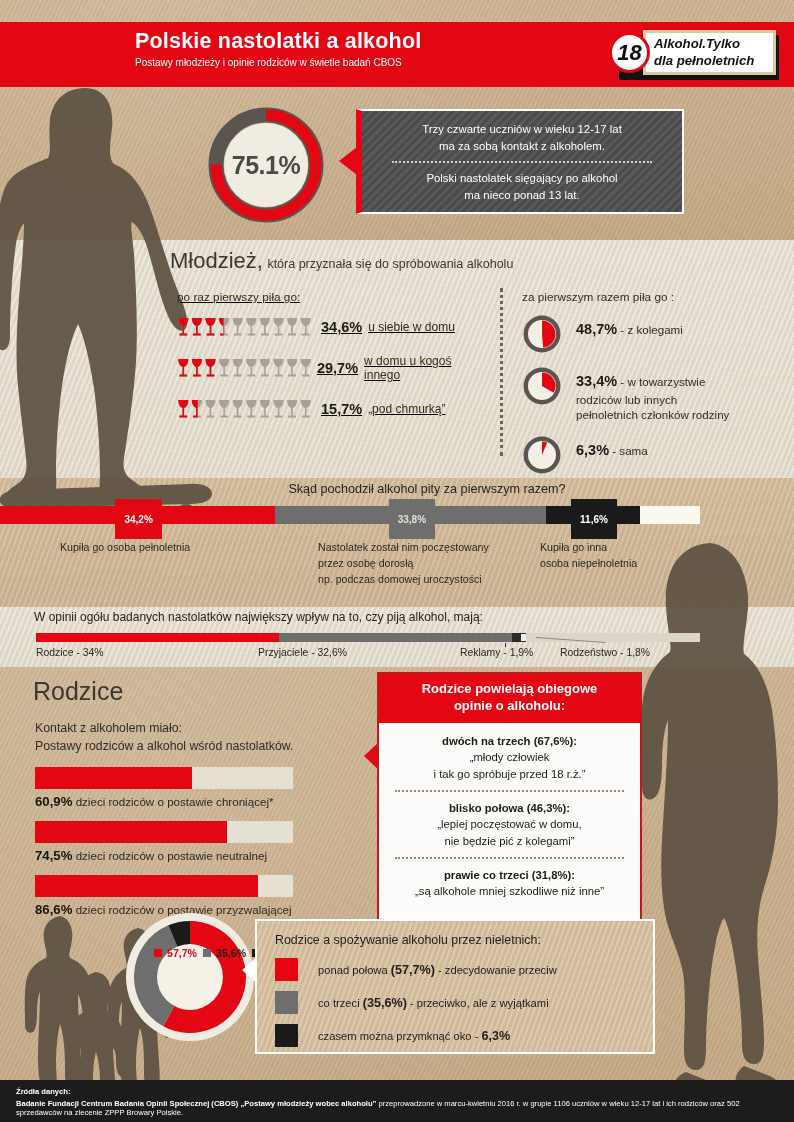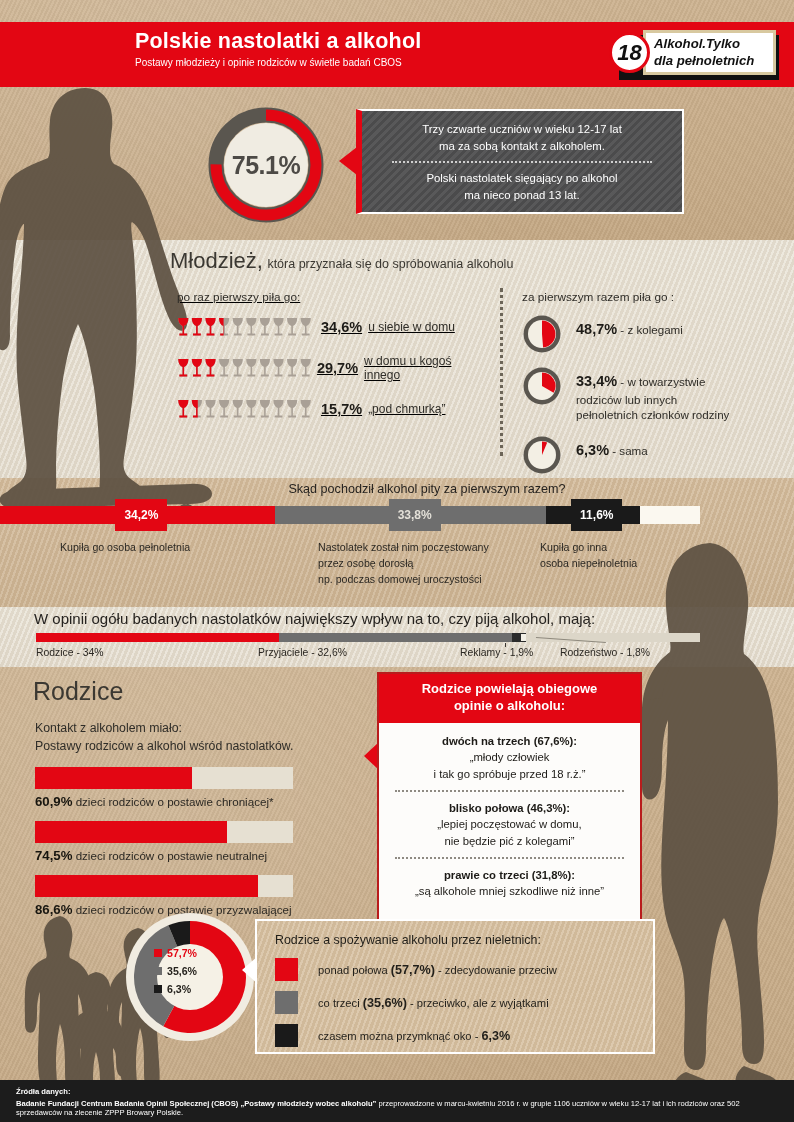--- a/index.html
+++ b/index.html
@@ -126,29 +126,29 @@
 
   
   #skad { position:absolute; left:0; top:480px; width:794px; height:125px; z-index:4; }
   #skad-title{
     position:absolute; left:0; right:0; top:2px; text-align:center;
     font-size:12.6px; color:#262320; padding-left:60px;
   }
   #skad-bar{ position:absolute; left:0; top:26px; width:700px; height:18px; display:flex; }
   #skad-bar .seg{ height:18px; }
   .flag{
-    position:absolute; top:19px; height:32px; padding:0 9px;
+    position:absolute; top:19px; height:40px; padding:0 9px;
     display:flex; align-items:center; justify-content:center;
-    font-size:12px; font-weight:700; color:#fff;
+    font-size:10px; font-weight:700; color:#fff;
   }
   .skad-cap{ position:absolute; top:60px; font-size:10.6px; color:#2b2823; line-height:1.5; }
 
   
   #wplyw { position:absolute; left:0; top:607px; width:794px; height:60px; z-index:4; }
-  #wplyw-title{ position:absolute; left:34px; top:3px; font-size:15px; color:#262320; }
+  #wplyw-title{ position:absolute; left:34px; top:3px; font-size:12px; color:#262320; }
   #wplyw-bar{ position:absolute; left:36px; top:26px; width:664px; height:9px; display:flex; }
   #wplyw-bar .seg{ height:9px; }
   .wp-cap{ position:absolute; top:40px; font-size:10.4px; color:#2b2823; }
   .wp-tick{ position:absolute; background:#3a3732; }
 
   
   #rodzice { position:absolute; left:0; top:667px; width:794px; height:413px; z-index:4; }
   #rz-title{ position:absolute; left:33px; top:10px; font-size:25px; color:#3b3832; }
   #rz-sub{ position:absolute; left:35px; top:53px; font-size:12.3px; color:#2f2d28; line-height:1.45; }
   #rz-bars{ position:absolute; left:35px; top:100px; width:258px; }
@@ -177,21 +177,21 @@
   }
 
   
   #bd-wrap{ position:absolute; left:130px; top:250px; width:120px; height:120px; }
   #bd-ring{
     position:absolute; left:0; top:0; width:120px; height:120px; border-radius:50%;
     background:#f1ece1; box-shadow:0 0 0 4px #f1ece1;
   }
   #bd-legend{
     position:absolute; left:24px; top:30px; width:74px;
-    display:flex; flex-direction:column; gap:6px;
+    display:flex; gap:6px;
   }
   .bd-li{ display:flex; align-items:center; font-size:10.6px; font-weight:700; }
   .bd-sw{ width:8px;height:8px; margin-right:5px; flex:0 0 8px; }
 
   #lg-box{
     position:absolute; left:255px; top:252px; width:400px; height:135px;
     background:
       repeating-linear-gradient(110deg, rgba(255,255,255,.16) 0 2px, rgba(130,110,85,.07) 2px 5px),
       #d6bf9f;
     border:2px solid #fff;

